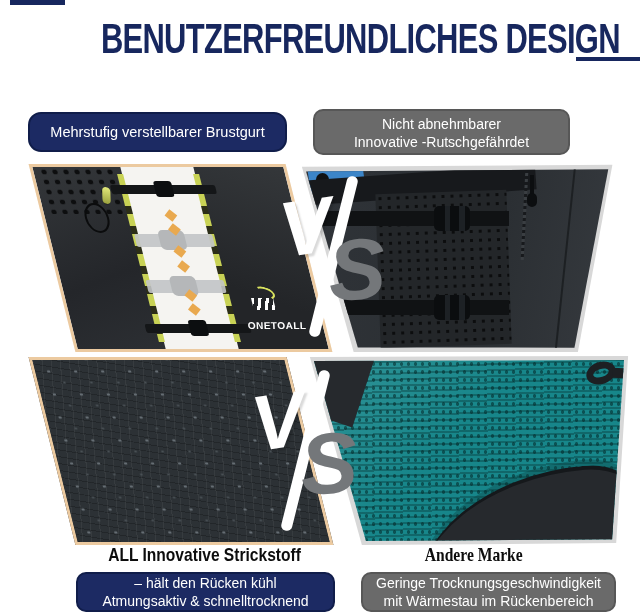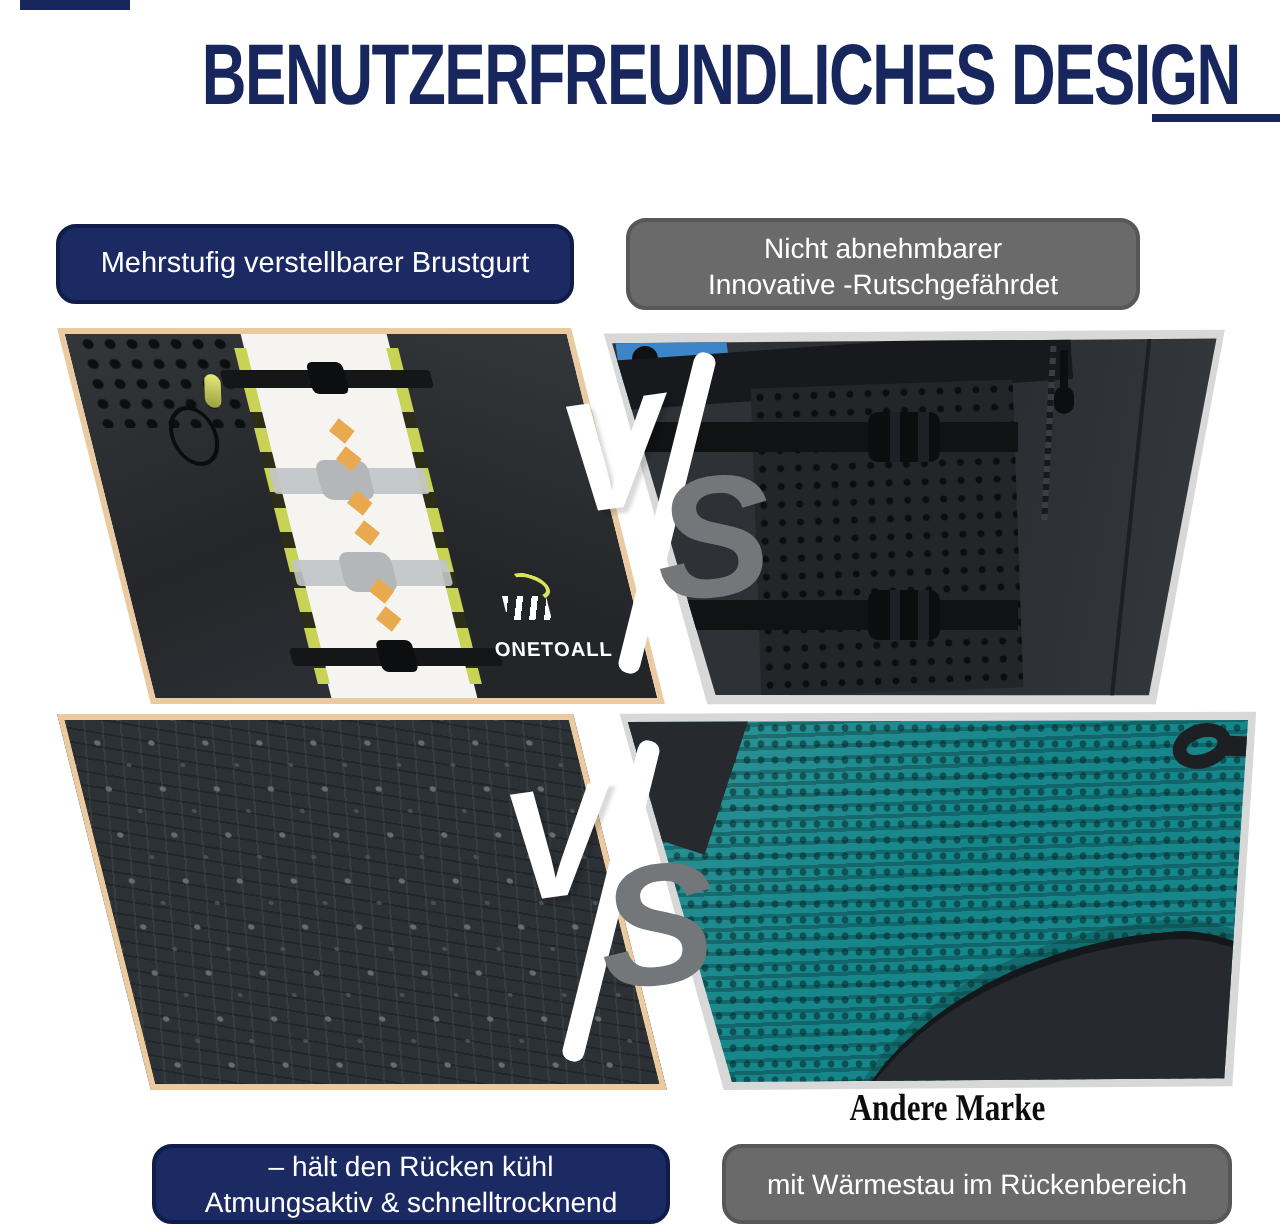--- a/index.html
+++ b/index.html
@@ -18,21 +18,21 @@
     letter-spacing:-1px; white-space:nowrap; transform:scaleX(0.72);
   }
   
   .pill {
     position:absolute; display:flex; flex-direction:column; justify-content:center;
     align-items:center; text-align:center; color:#ffffff; border-radius:10px;
     line-height:1.3; padding:2px 6px;
   }
   .pill-navy { background:#1c2a63; border:2px solid #101d4a; }
   .pill-gray { background:#6a6a6a; border:2px solid #575757; }
-  .pill-top-left  { left:28px;  top:112px; width:259px; height:40px; font-size:14.5px; }
+  .pill-top-left  { left:28px;  top:112px; width:259px; height:40px; font-size:14.5px;border-radius:13px; }
   .pill-top-right { left:313px; top:109px; width:257px; height:46px; font-size:14px;justify-content:flex-end; }
   .pill-bot-left  { left:76px;  top:572px; width:259px; height:40px; font-size:14px; }
   .pill-bot-right { left:361px; top:572px; width:255px; height:40px; font-size:14px; }
   
   .caption { position:absolute; top:544px; height:22px; text-align:center; color:#0d0d0d; }
   .caption span { display:inline-block; font-size:19px; font-weight:bold; transform:scaleX(0.82); white-space:nowrap; }
   .caption-left  { left:60px;  width:290px; }
   .caption-right { left:364px; width:220px;font-family:Liberation Serif, serif; }
   
   .photo-skew {
@@ -227,25 +227,29 @@
       <div class="p4-loop"></div>
     </div>
   </div>
 
   <div class="vs vs2">
     <div class="swash"></div>
     <span class="v">V</span>
     <span class="s">S</span>
   </div>
 
+  <div class="caption caption-left">
+    <span>ALL Innovative Strickstoff</span>
+  </div>
   <div class="caption caption-right">
     <span>Andere Marke</span>
   </div>
 
   <div class="pill pill-navy pill-bot-left">
     <span>– hält den Rücken kühl</span>
     <span>Atmungsaktiv &amp; schnelltrocknend</span>
   </div>
   <div class="pill pill-gray pill-bot-right">
+    <span>Geringe Trocknungsgeschwindigkeit</span>
     <span>mit Wärmestau im Rückenbereich</span>
   </div>
 
 </div>
 
 </body></html>

